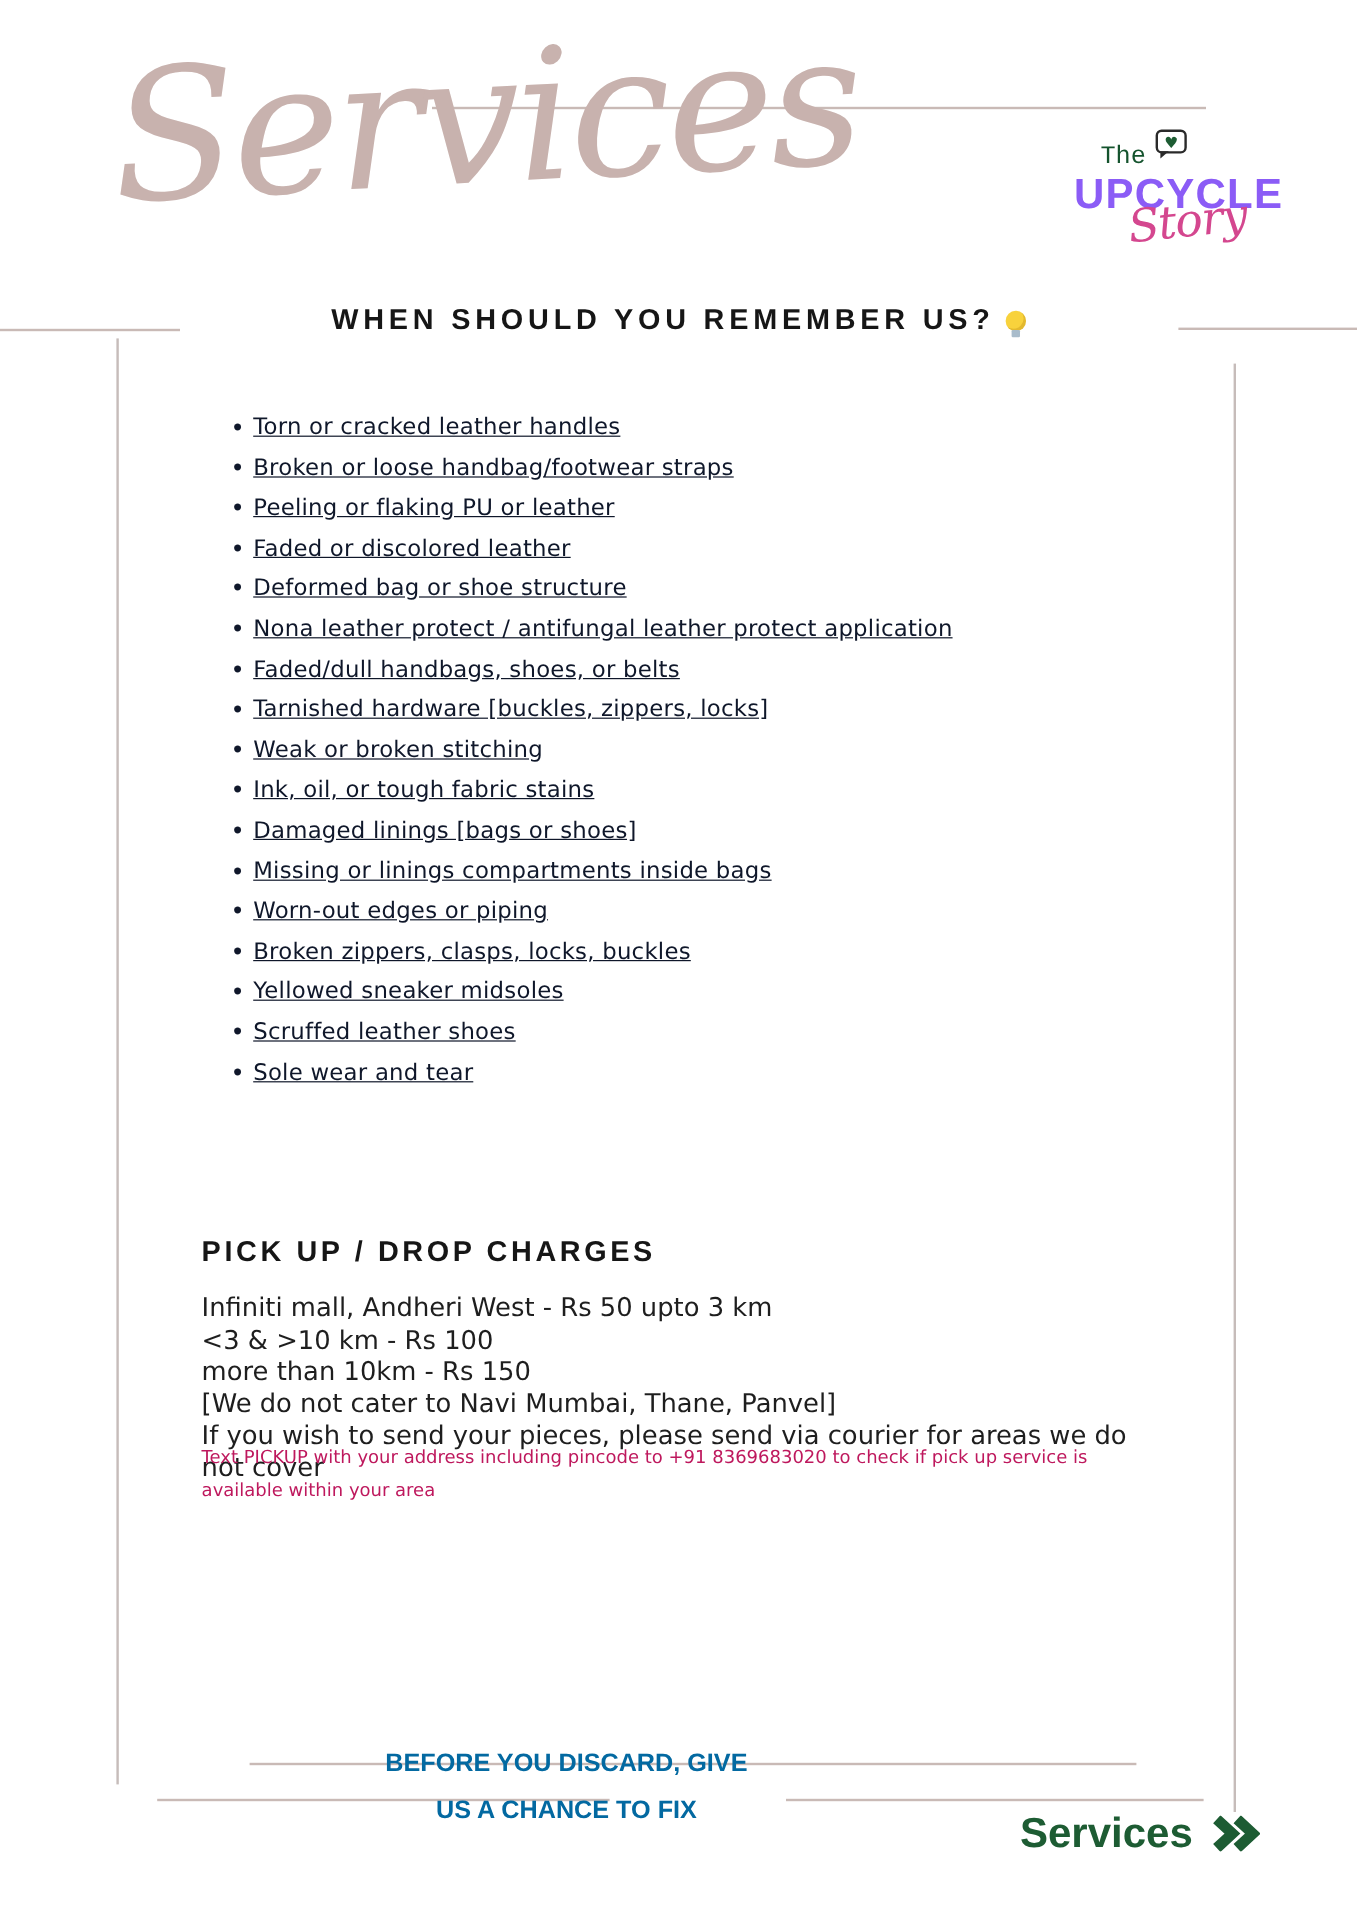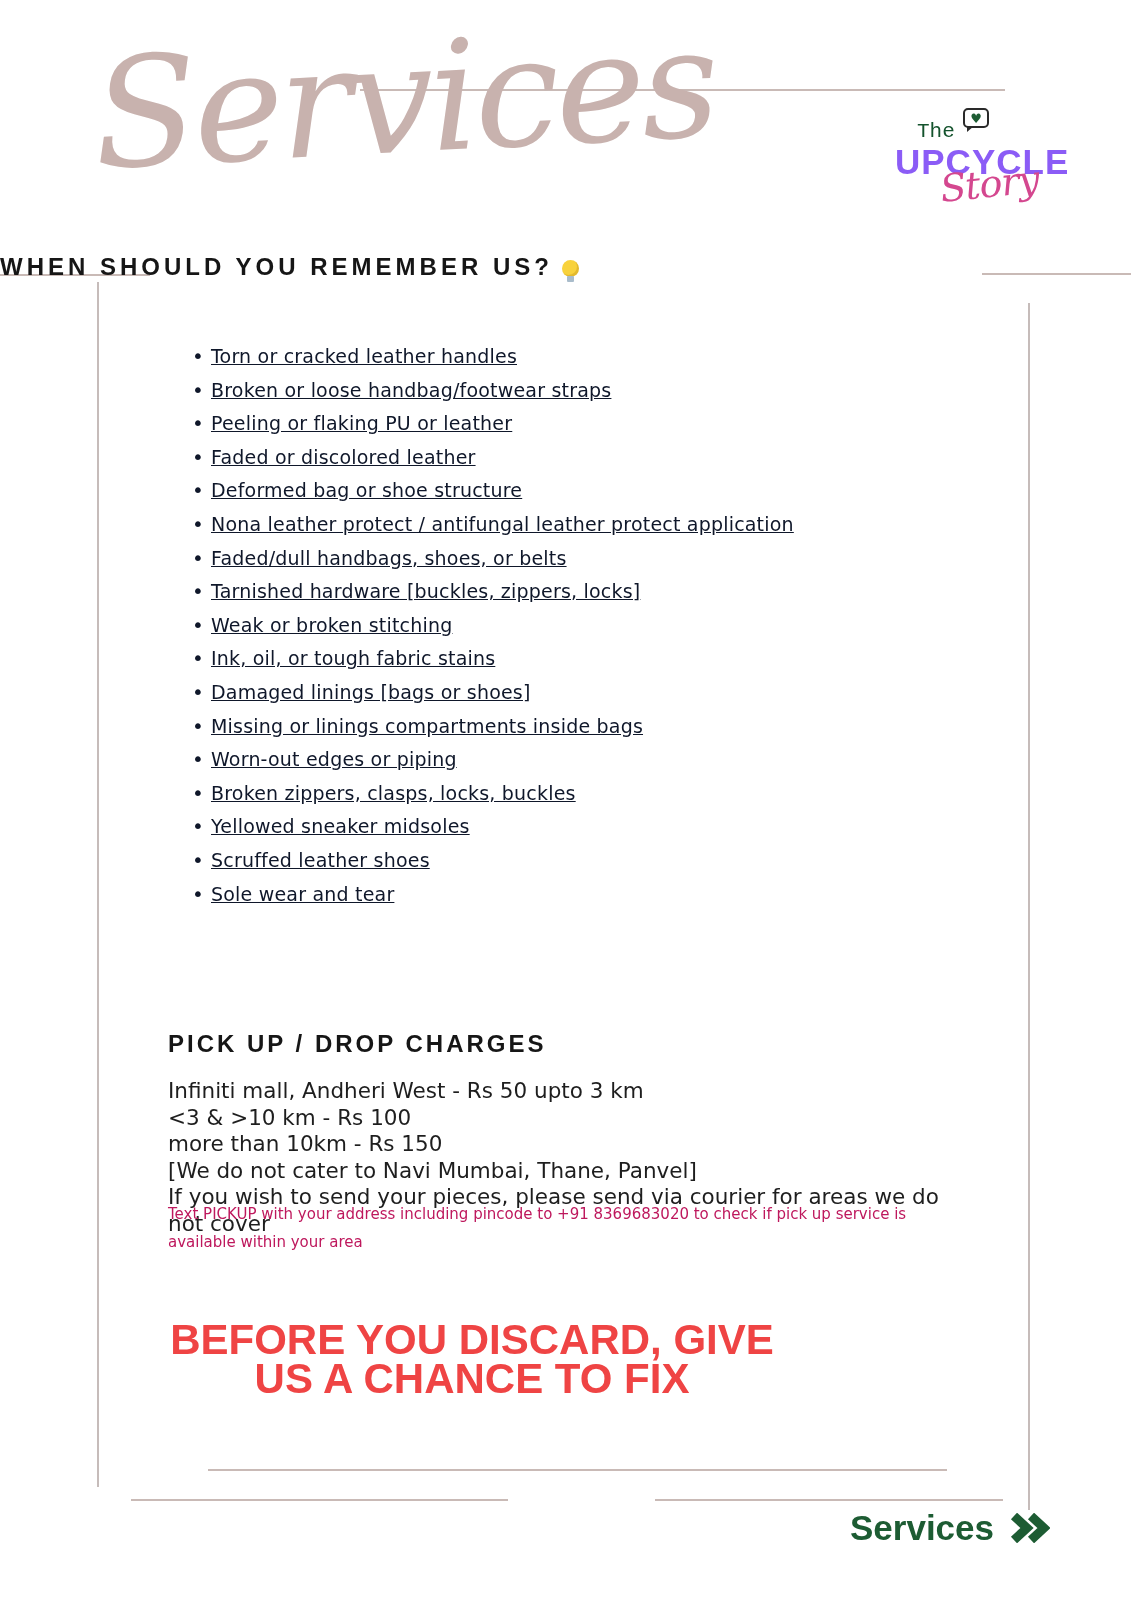--- a/index.html
+++ b/index.html
@@ -35,21 +35,21 @@
   .logo-story { position:absolute; left:105px; top:62px; font-family:"DejaVu Serif", serif;
     font-style:italic; font-size:38px; color:#d4478f; transform:rotate(-6deg); letter-spacing:-1px; }
   .bubble { position:absolute; left:128px; top:8px; width:26px; height:20px;
     border:2px solid #2a2a2a; border-radius:5px; text-align:center; line-height:16px; }
   .bubble::after { content:""; position:absolute; left:2px; bottom:-6px; width:0; height:0;
     border-left:7px solid #2a2a2a; border-bottom:6px solid transparent; }
   .bubble .heart { font-size:13px; color:#1d5c33; font-family:"DejaVu Sans", sans-serif; }
 
   
   .main-heading {
-    position:absolute; left:0; top:253px; width:1131px; 
+    position:absolute; left:0; top:253px; width:1131px; text-align:center;
     font-family:"Liberation Sans", sans-serif; font-weight:bold; font-size:24px;
     letter-spacing:4px; color:#161616;
   }
   .bulb { display:inline-block; position:relative; width:17px; height:17px; margin-left:9px;
     background:#f8d23c; border-radius:50%; vertical-align:-2px;
     box-shadow: inset -2px -2px 0 rgba(190,140,20,0.35); }
   .bulb::after { content:""; position:absolute; left:5px; bottom:-5px; width:7px; height:6px;
     background:#a9bccb; border-radius:1px; }
 
   
@@ -61,23 +61,23 @@
   
   .charges-heading { position:absolute; left:168px; top:1030px;
     font-family:"Liberation Sans", sans-serif; font-weight:bold; font-size:24px;
     letter-spacing:3px; color:#161616; }
   .charges-lines { position:absolute; left:168px; top:1078px; width:775px;
     font-size:21.5px; line-height:26.6px; color:#1e1e1e; }
   .charges-note { position:absolute; left:168px; top:1201px; width:785px;
     font-size:15px; line-height:27.5px; color:#be185d; }
 
   
-  .cta { position:absolute; left:152px; top:1320px; width:640px; text-align:center;
-    font-family:"Liberation Sans", sans-serif; font-weight:bold; font-size:42px;
-    line-height:39px; color:#ef4444; letter-spacing:0; }
+  .cta { position:absolute; left:152px; top:1450px; width:640px; text-align:center;
+    font-family:"Liberation Sans", sans-serif; font-weight:bold; font-size:21px;
+    line-height:39px; color:#0369a1; letter-spacing:0; }
 
   
   .footer { position:absolute; left:850px; top:1508px; display:flex; align-items:center; gap:16px; }
   .footer-label { font-family:"Liberation Sans", sans-serif; font-weight:bold;
     font-size:35px; color:#1d5c33; }
   .chevrons { display:block; }
 </style>
 </head>
 <body>
 

